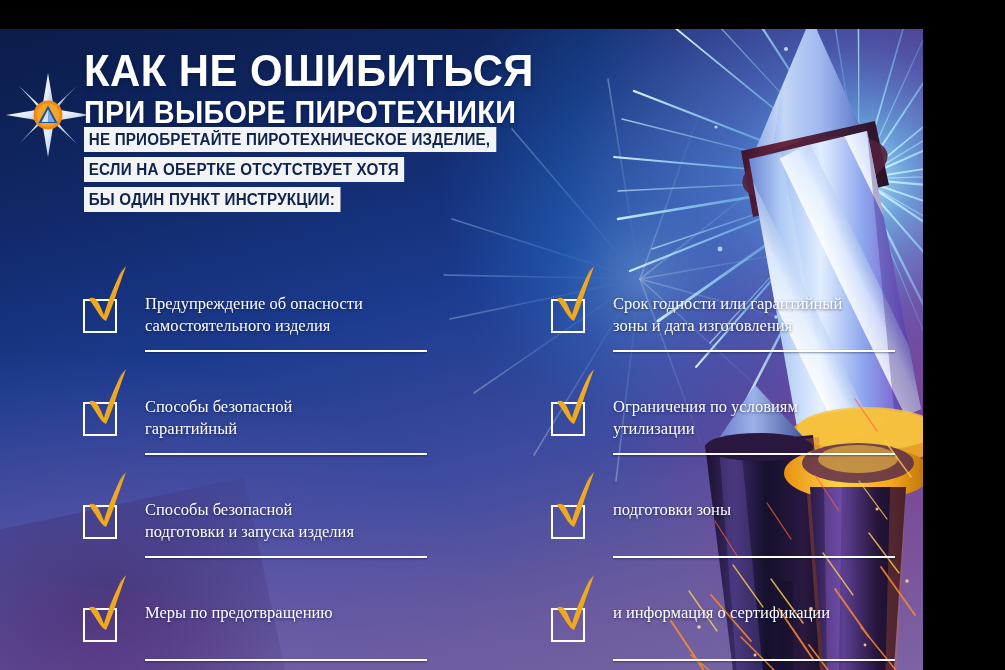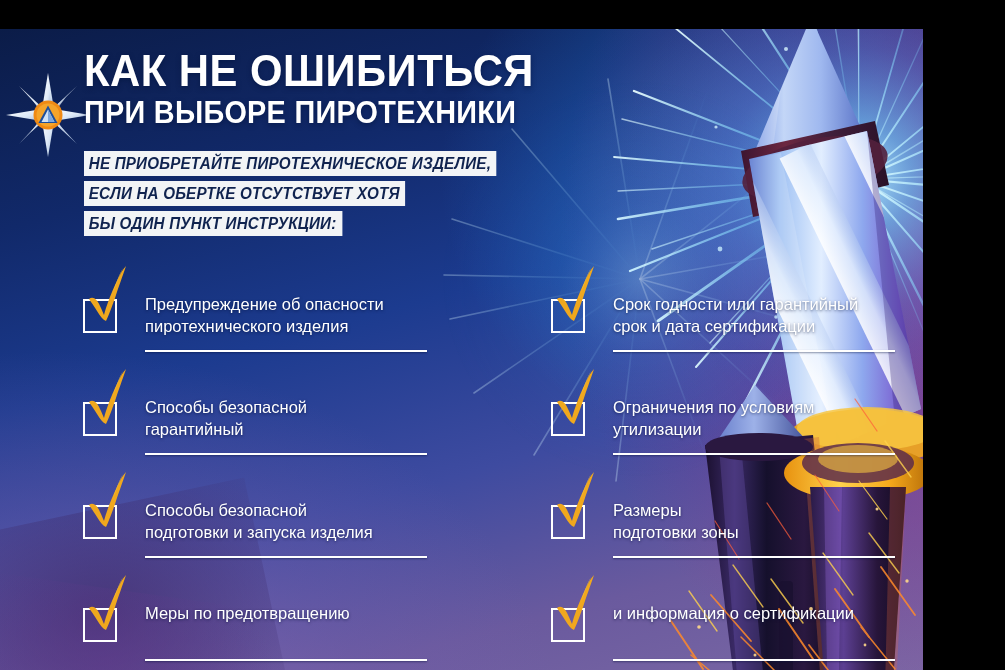--- a/index.html
+++ b/index.html
@@ -61,21 +61,21 @@
   }
   .h2{
     font-size:31px;line-height:35px;font-weight:bold;
     color:#ffffff;letter-spacing:.3px;
     transform:scaleX(.93);transform-origin:left center;
     text-shadow:0 2px 5px rgba(0,20,60,.55);
     white-space:nowrap;margin-top:1px;
   }
 
   
-  #subhead{position:absolute;left:84px;top:122px;font-style:italic;}
+  #subhead{position:absolute;left:84px;top:98px;}
   .subline{
     display:table;
     background:#f2f4f6;
     color:#10234f;
     font-size:16px;line-height:19px;font-weight:bold;
     letter-spacing:.2px;
     padding:3px 6px 3px 5px;
     margin-bottom:5px;
     transform:scaleX(.95);transform-origin:left center;
     white-space:nowrap;
@@ -99,20 +99,21 @@
     width:54px;height:62px;
     pointer-events:none;
   }
 
   .itemtext{
     position:absolute;left:62px;top:6px;
     width:284px;
     color:#ffffff;
     font-size:16.5px;line-height:22px;font-weight:normal;
     text-shadow:0 1px 3px rgba(0,15,55,.6);
+    font-family:Liberation Serif, serif;
   }
   .itemtext .ln{display:block;white-space:nowrap;}
 
   .rule{
     position:absolute;left:62px;top:63px;
     width:282px;height:2px;
     background:#ffffff;
     box-shadow:0 1px 2px rgba(0,15,55,.45);
   }
 </style>
@@ -413,21 +414,21 @@
   <div class="col" id="colLeft">
 
     <div class="item">
       <div class="checkbox"></div>
       <svg class="tick" viewBox="0 0 54 62">
         <path d="M10 34 C14 31 18 34 21 41 C23 45 24 48 25 50 C27 42 32 28 38 16 C41 9 44 4 47 1 C45 7 41 18 37 30 C33 42 29 52 27 56 C24 55 21 51 18 46 C15 41 12 37 10 34 Z" fill="#f0a81e"></path>
         <path d="M44 3 C41 9 37 19 34 28 C36 20 40 10 44 3 Z" fill="#f7c541"></path>
       </svg>
       <div class="itemtext">
         <span class="ln">Предупреждение об опасности</span>
-        <span class="ln">пиротехнического изделия</span>
+        <span class="ln">самостоятельного изделия</span>
       </div>
       <div class="rule"></div>
     </div>
 
     <div class="item">
       <div class="checkbox"></div>
       <svg class="tick" viewBox="0 0 54 62">
         <path d="M10 34 C14 31 18 34 21 41 C23 45 24 48 25 50 C27 42 32 28 38 16 C41 9 44 4 47 1 C45 7 41 18 37 30 C33 42 29 52 27 56 C24 55 21 51 18 46 C15 41 12 37 10 34 Z" fill="#f0a81e"></path>
         <path d="M44 3 C41 9 37 19 34 28 C36 20 40 10 44 3 Z" fill="#f7c541"></path>
       </svg>
@@ -468,21 +469,21 @@
   <div class="col" id="colRight">
 
     <div class="item">
       <div class="checkbox"></div>
       <svg class="tick" viewBox="0 0 54 62">
         <path d="M10 34 C14 31 18 34 21 41 C23 45 24 48 25 50 C27 42 32 28 38 16 C41 9 44 4 47 1 C45 7 41 18 37 30 C33 42 29 52 27 56 C24 55 21 51 18 46 C15 41 12 37 10 34 Z" fill="#f0a81e"></path>
         <path d="M44 3 C41 9 37 19 34 28 C36 20 40 10 44 3 Z" fill="#f7c541"></path>
       </svg>
       <div class="itemtext">
         <span class="ln">Срок годности или гарантийный</span>
-        <span class="ln">срок и дата сертификации</span>
+        <span class="ln">зоны и дата изготовления</span>
       </div>
       <div class="rule"></div>
     </div>
 
     <div class="item">
       <div class="checkbox"></div>
       <svg class="tick" viewBox="0 0 54 62">
         <path d="M10 34 C14 31 18 34 21 41 C23 45 24 48 25 50 C27 42 32 28 38 16 C41 9 44 4 47 1 C45 7 41 18 37 30 C33 42 29 52 27 56 C24 55 21 51 18 46 C15 41 12 37 10 34 Z" fill="#f0a81e"></path>
         <path d="M44 3 C41 9 37 19 34 28 C36 20 40 10 44 3 Z" fill="#f7c541"></path>
       </svg>
@@ -493,21 +494,20 @@
       <div class="rule"></div>
     </div>
 
     <div class="item">
       <div class="checkbox"></div>
       <svg class="tick" viewBox="0 0 54 62">
         <path d="M10 34 C14 31 18 34 21 41 C23 45 24 48 25 50 C27 42 32 28 38 16 C41 9 44 4 47 1 C45 7 41 18 37 30 C33 42 29 52 27 56 C24 55 21 51 18 46 C15 41 12 37 10 34 Z" fill="#f0a81e"></path>
         <path d="M44 3 C41 9 37 19 34 28 C36 20 40 10 44 3 Z" fill="#f7c541"></path>
       </svg>
       <div class="itemtext">
-        <span class="ln">Размеры</span>
         <span class="ln">подготовки зоны</span>
       </div>
       <div class="rule"></div>
     </div>
 
     <div class="item">
       <div class="checkbox"></div>
       <svg class="tick" viewBox="0 0 54 62">
         <path d="M10 34 C14 31 18 34 21 41 C23 45 24 48 25 50 C27 42 32 28 38 16 C41 9 44 4 47 1 C45 7 41 18 37 30 C33 42 29 52 27 56 C24 55 21 51 18 46 C15 41 12 37 10 34 Z" fill="#f0a81e"></path>
         <path d="M44 3 C41 9 37 19 34 28 C36 20 40 10 44 3 Z" fill="#f7c541"></path>

